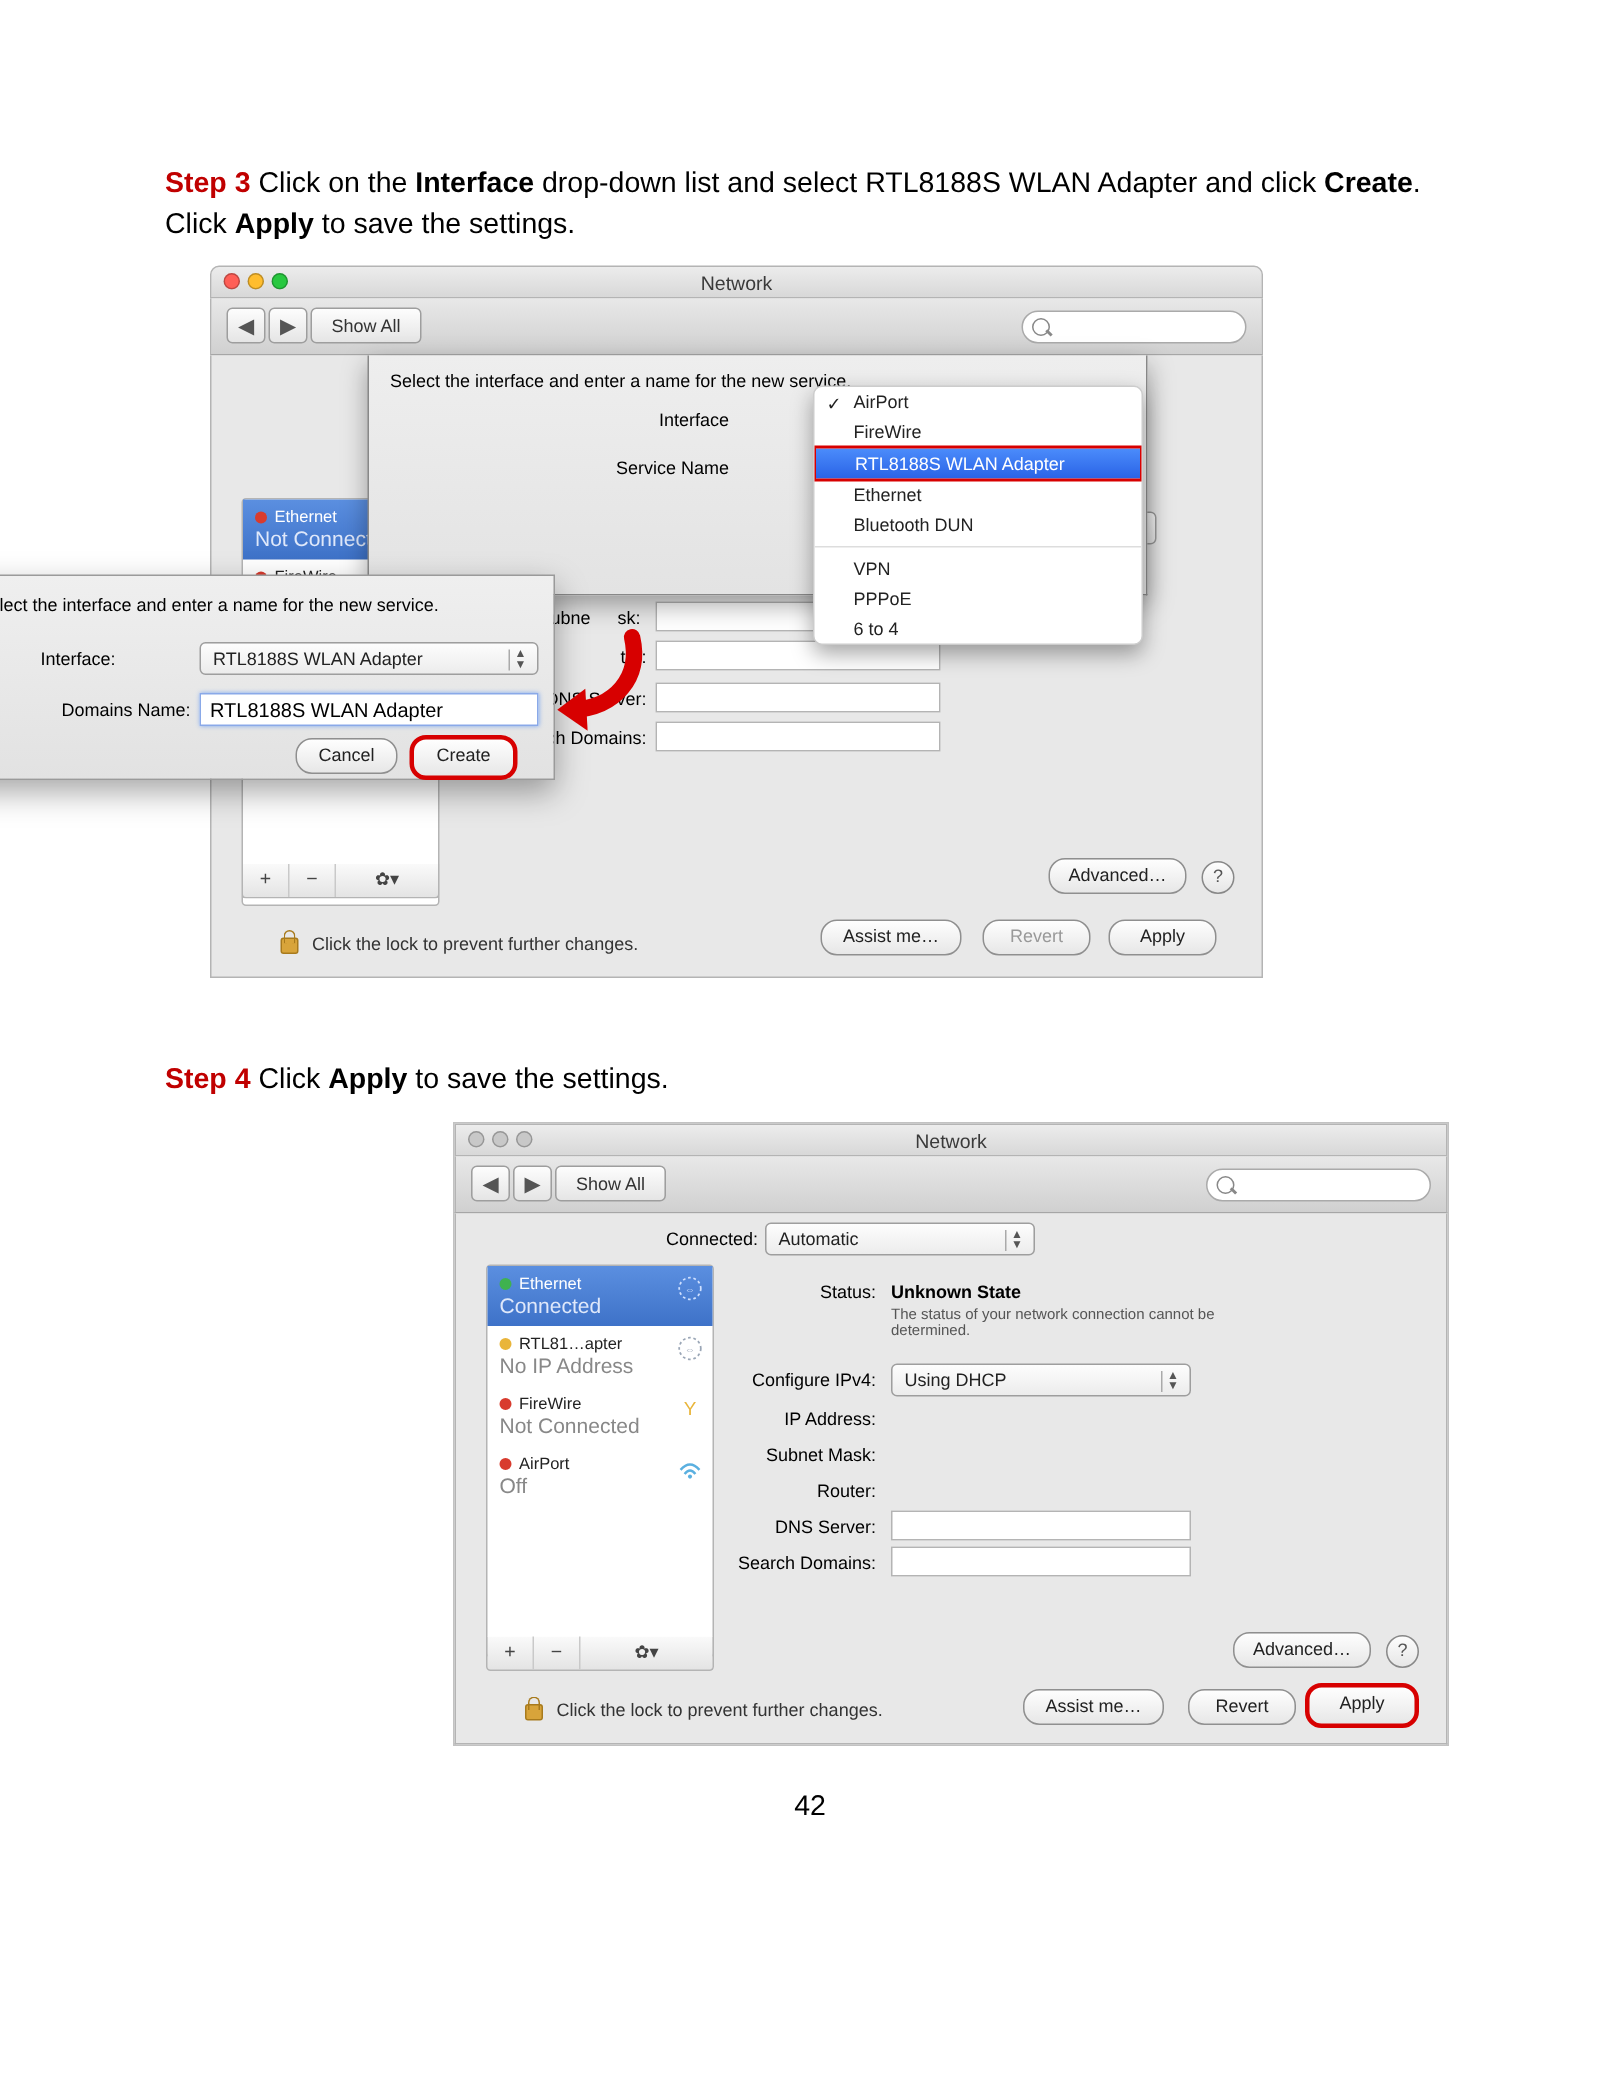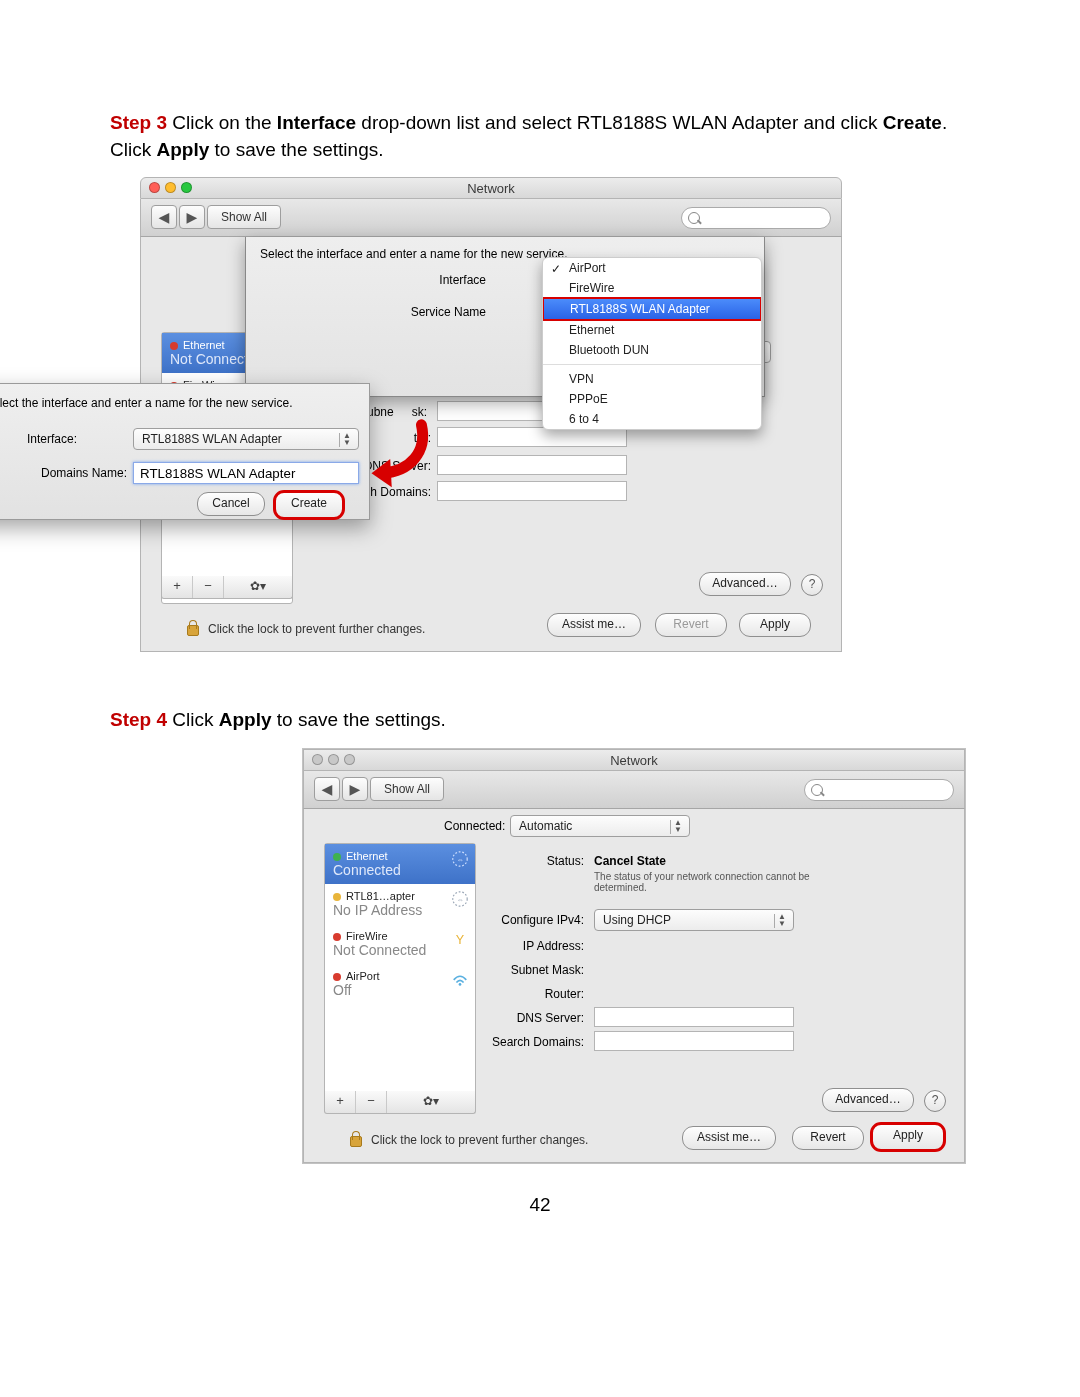--- a/index.html
+++ b/index.html
@@ -219,21 +219,21 @@
         </div>
       </div>
       <div class="gearbar">
         <span>+</span>
         <span>−</span>
         <span>✿▾</span>
       </div>
 
       <div class="rightform">
         <div class="lbl" style="left:200px;top:45px;width:80px;">Status:</div>
-        <div class="val b" style="left:290px;top:45px;">Cancel State</div>
+        <div class="val b" style="left:290px;top:45px;">Unknown State</div>
         <div class="val" style="left:290px;top:62px;width:230px;font-size:10px;color:#555;">The status of your network connection cannot be determined.</div>
 
         <div class="lbl" style="left:180px;top:104px;width:100px;">Configure IPv4:</div>
         <div class="popup" style="left:290px;top:100px;width:200px;"><span>Using DHCP</span><span class="arrows">▲<br>▼</span></div>
 
         <div class="lbl" style="left:180px;top:130px;width:100px;">IP Address:</div>
         <div class="lbl" style="left:180px;top:154px;width:100px;">Subnet Mask:</div>
         <div class="lbl" style="left:180px;top:178px;width:100px;">Router:</div>
         <div class="lbl" style="left:180px;top:202px;width:100px;">DNS Server:</div>
         <div class="inp" style="left:290px;top:198px;width:200px;"></div>

